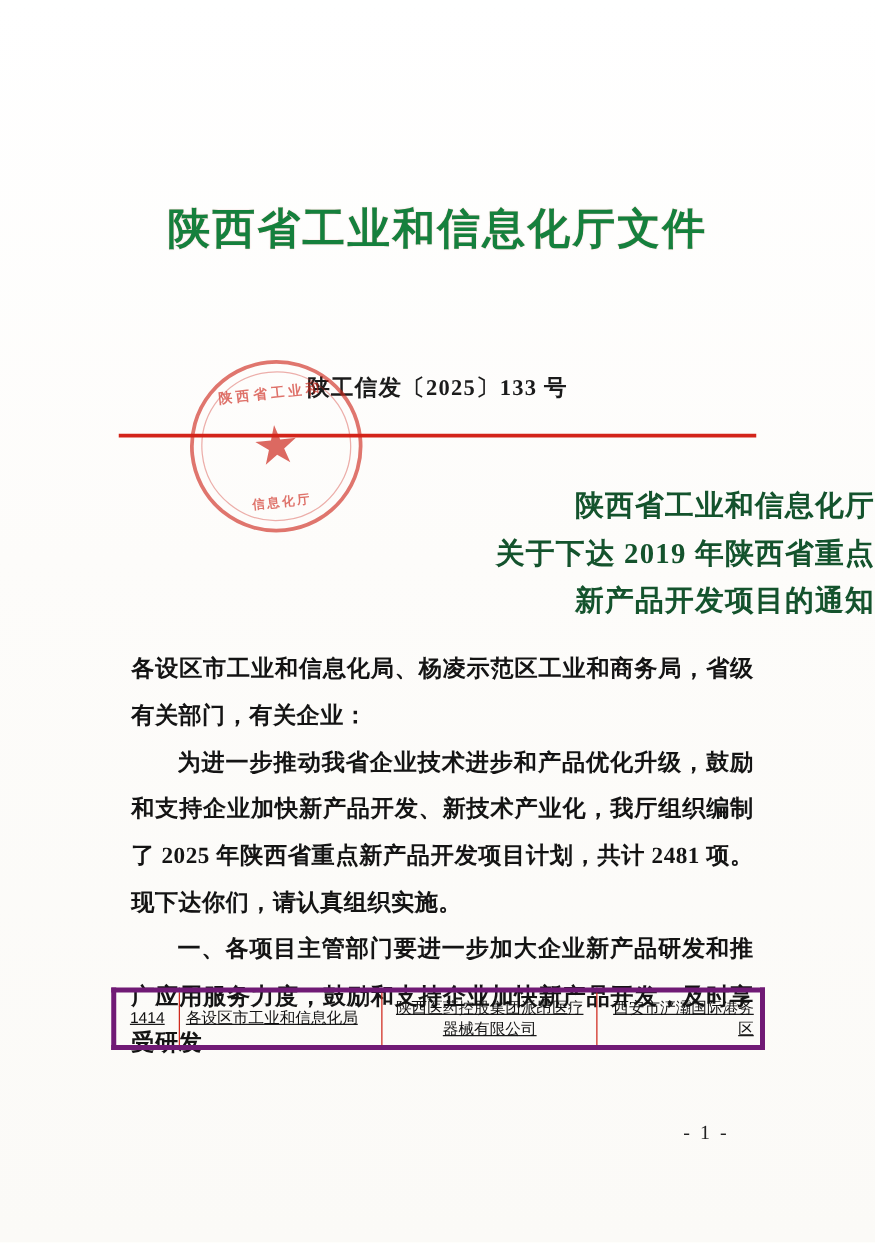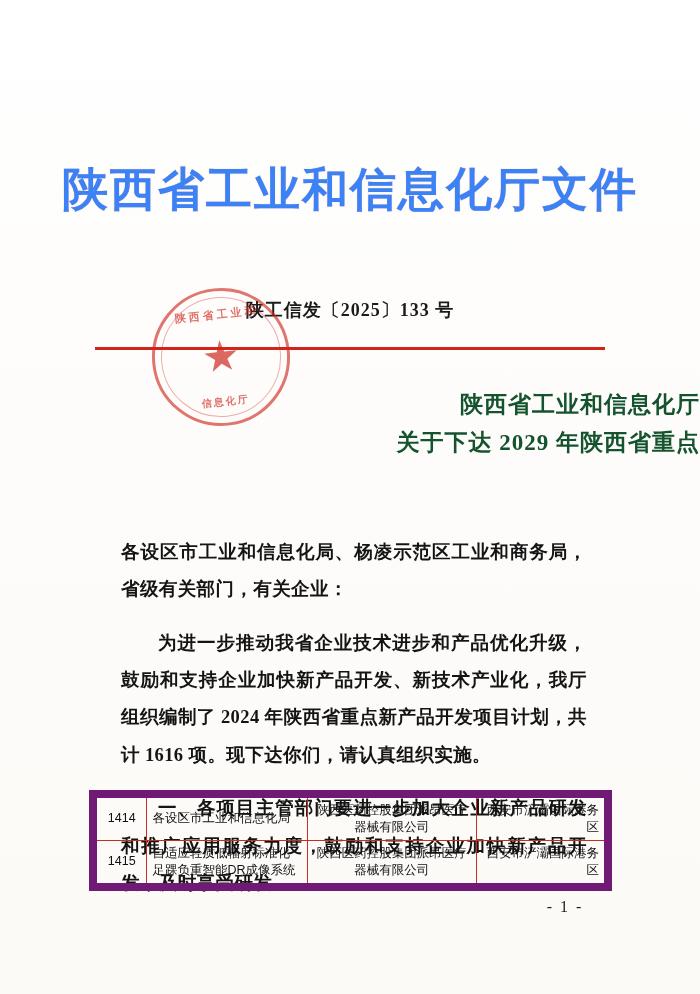--- a/index.html
+++ b/index.html
@@ -32,24 +32,24 @@
 
   
   .masthead {
     position: absolute;
     top: 165px;
     left: 0;
     width: 700px;
     text-align: center;
   }
   .masthead-title {
-    color: #3b82f6;
+    color: #15803d;
     font-family: "Liberation Serif", "DejaVu Serif", serif;
     font-weight: bold;
-    font-size: 46px;
+    font-size: 34px;
     letter-spacing: 2px;
     line-height: 1.1;
     white-space: nowrap;
     text-shadow: 0 0 1px rgba(211,36,26,0.35);
   }
 
   
   .doc-number {
     position: absolute;
     top: 298px;
@@ -135,35 +135,36 @@
     left: 105px;
     width: 498px;
     font-size: 18.5px;
     line-height: 2.02;
     letter-spacing: 0.4px;
     color: #141414;
     text-align: justify;
     font-weight: bold;
   }
   .body-text p {
-    margin: 16px;
+    margin: 0;
   }
   .indent2 { text-indent: 2em; }
 
   
   .table-wrap {
     position: absolute;
     top: 790px;
     left: 89px;
     width: 523px;
   }
   table.proj-table {
     border-collapse: collapse;
     width: 100%;
-    border: 8px solid #701a75;
+    border: 4px solid #701a75;
+    text-decoration: underline;
   }
   table.proj-table td {
     border: 1px solid #cf2a1e;
     font-size: 12.5px;
     line-height: 1.35;
     padding: 4px 5px;
     color: #111;
     vertical-align: middle;
     font-family: "Liberation Sans", "DejaVu Sans", sans-serif;
   }
@@ -202,42 +203,37 @@
     <div class="seal-inner"></div>
     <div class="seal-text-top">陕西省工业和</div>
     <div class="seal-star"></div>
     <div class="seal-text-bottom">信息化厅</div>
   </div>
 
   <div class="red-rule"></div>
 
   <div class="notice-title">
     <div>陕西省工业和信息化厅</div>
-    <div>关于下达 2029 年陕西省重点</div>
+    <div>关于下达 2019 年陕西省重点</div>
+    <div>新产品开发项目的通知</div>
   </div>
 
   <div class="body-text">
     <p>各设区市工业和信息化局、杨凌示范区工业和商务局，省级有关部门，有关企业：</p>
-    <p class="indent2">为进一步推动我省企业技术进步和产品优化升级，鼓励和支持企业加快新产品开发、新技术产业化，我厅组织编制了 2024 年陕西省重点新产品开发项目计划，共计 1616 项。现下达你们，请认真组织实施。</p>
+    <p class="indent2">为进一步推动我省企业技术进步和产品优化升级，鼓励和支持企业加快新产品开发、新技术产业化，我厅组织编制了 2025 年陕西省重点新产品开发项目计划，共计 2481 项。现下达你们，请认真组织实施。</p>
     <p class="indent2">一、各项目主管部门要进一步加大企业新产品研发和推广应用服务力度，鼓励和支持企业加快新产品开发，及时享受研发</p>
   </div>
 
   <div class="table-wrap">
     <table class="proj-table">
       <tbody>
         <tr>
           <td class="col-id">1414</td>
           <td class="col-name">各设区市工业和信息化局</td>
           <td class="col-company">陕西医药控股集团派昂医疗器械有限公司</td>
           <td class="col-area">西安市浐灞国际港务区</td>
         </tr>
-        <tr>
-          <td class="col-id">1415</td>
-          <td class="col-name">自适应轻质低辐射标准化足踝负重智能DR成像系统</td>
-          <td class="col-company">陕西医药控股集团派昂医疗器械有限公司</td>
-          <td class="col-area">西安市浐灞国际港务区</td>
-        </tr>
       </tbody>
     </table>
   </div>
 
   <div class="page-number">- 1 -</div>
 </div>
 
 </body></html>

